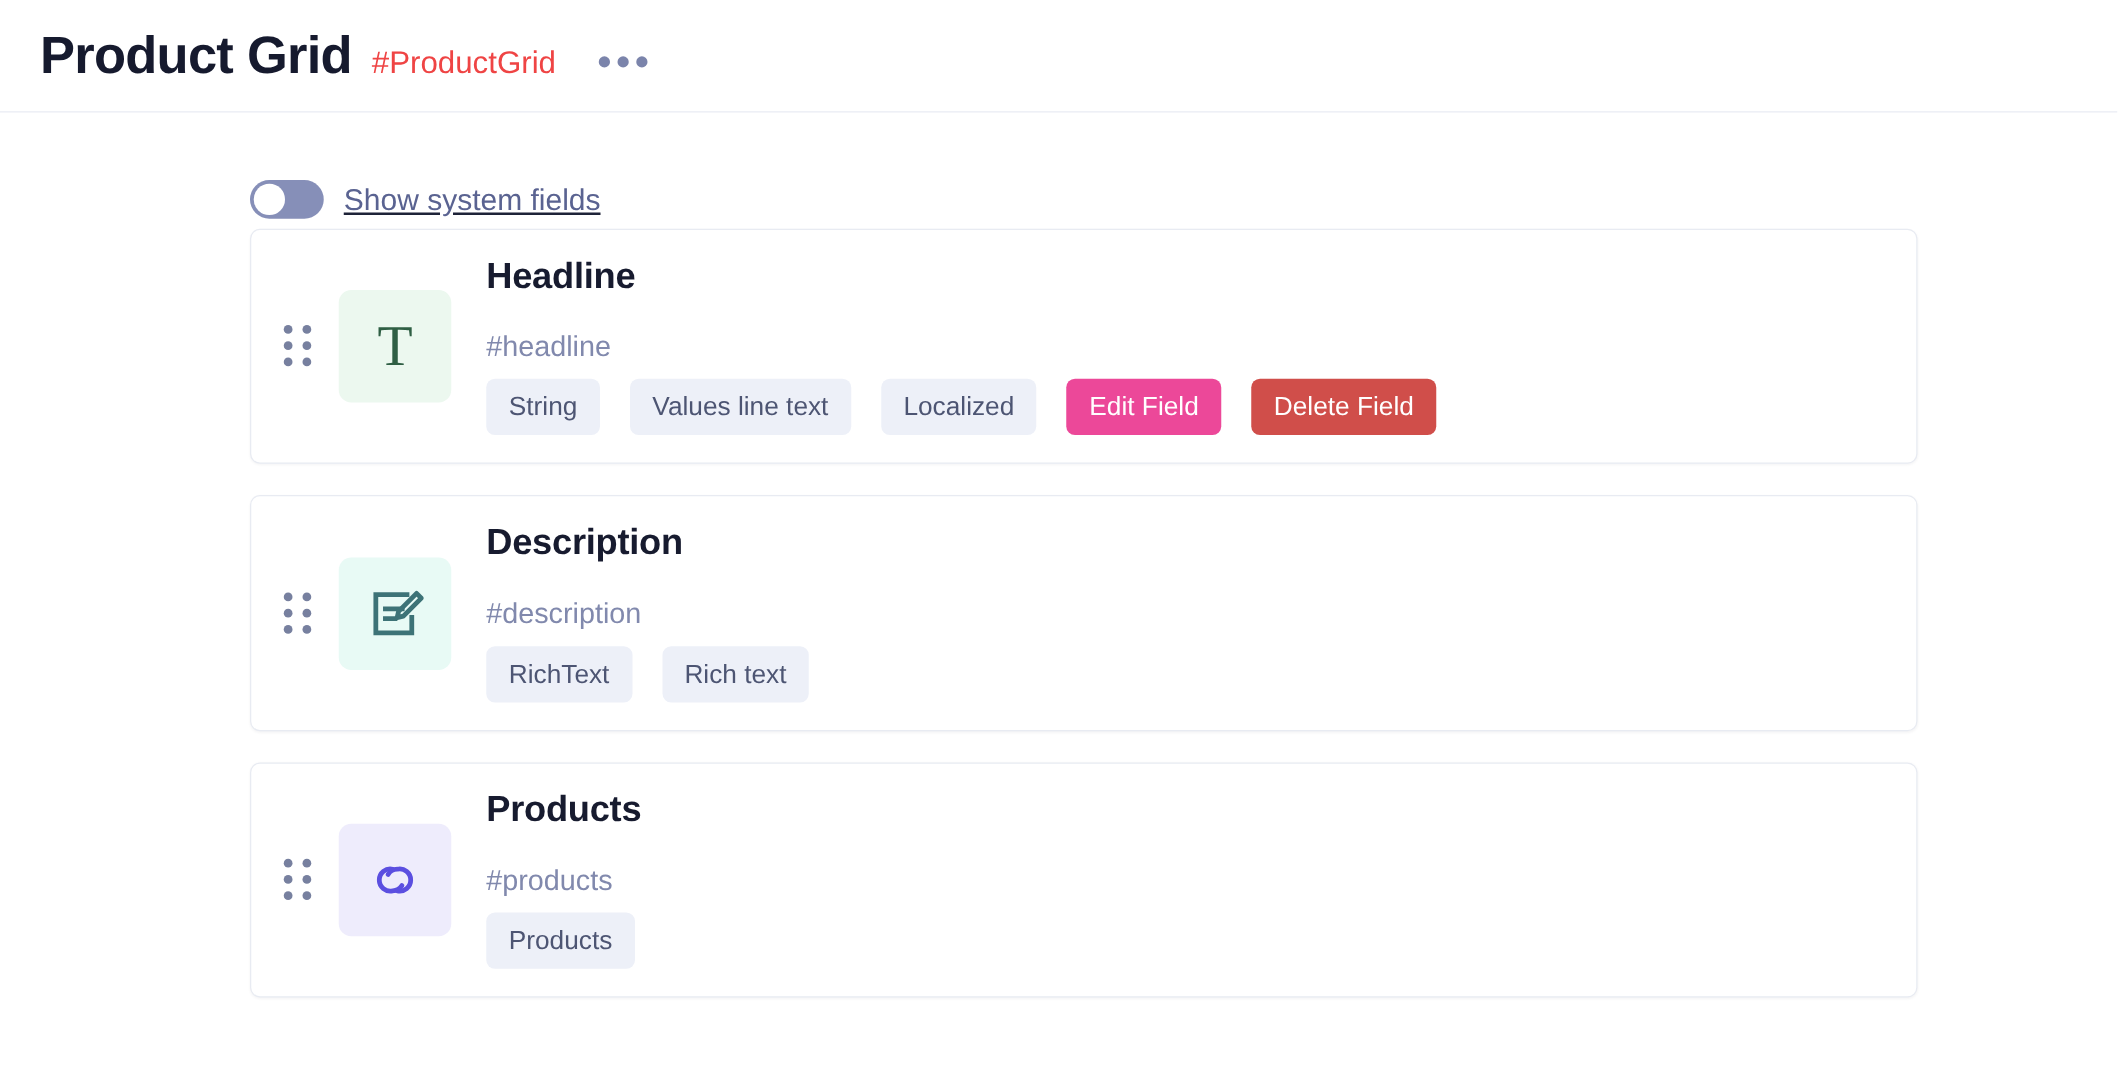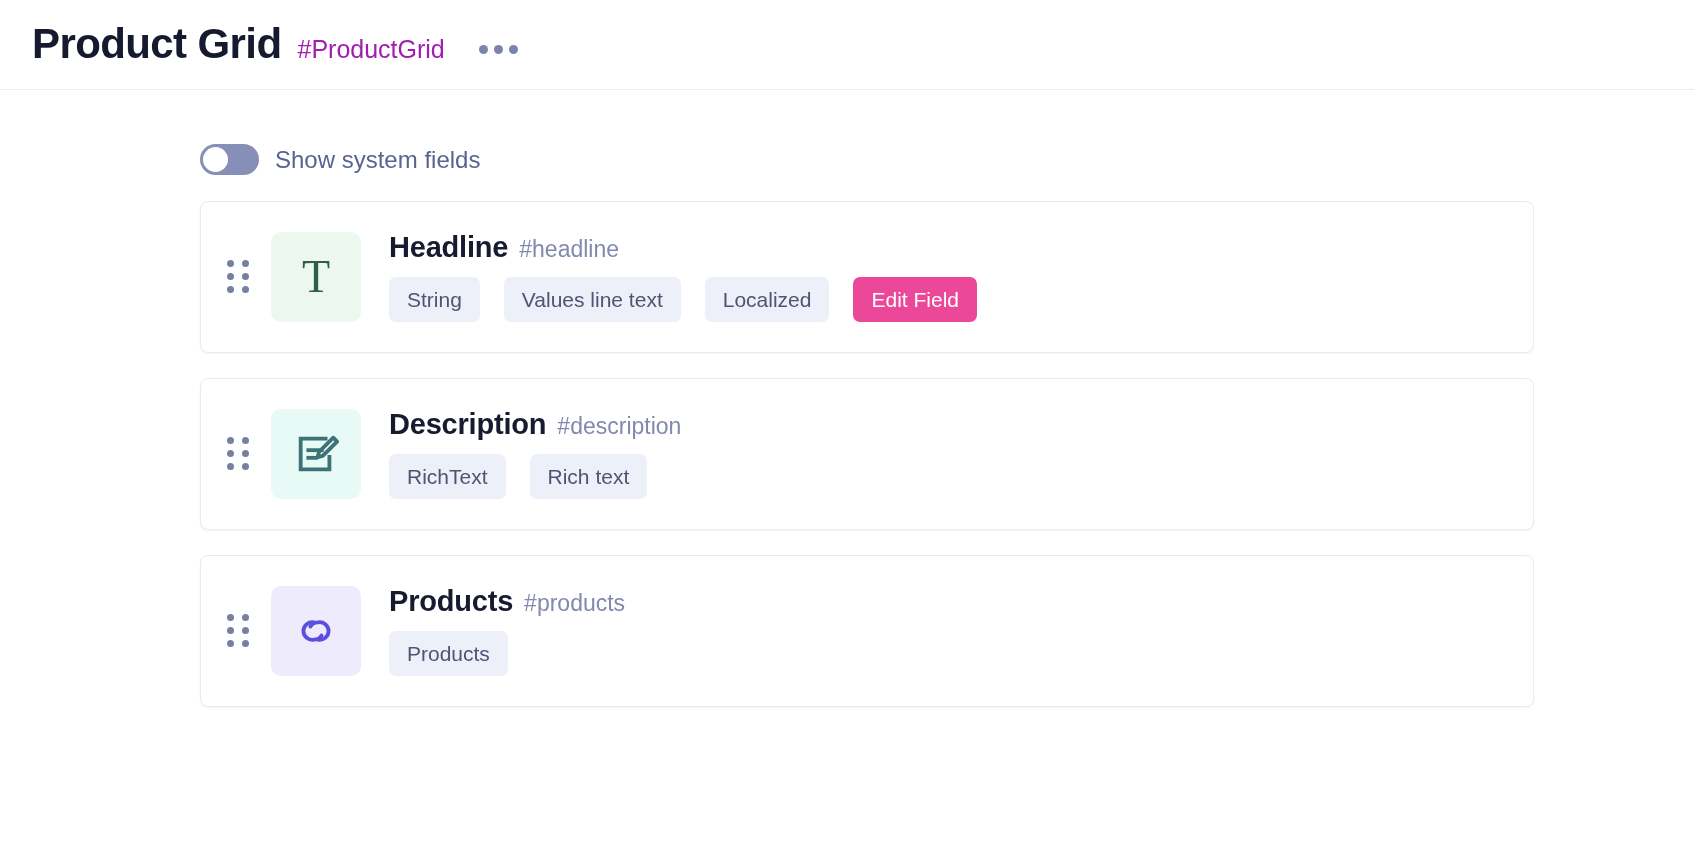--- a/index.html
+++ b/index.html
@@ -32,21 +32,21 @@
   }
   .page-title {
     font-size: 42px;
     font-weight: bold;
     letter-spacing: -0.6px;
     color: #161a2e;
     line-height: 1;
   }
   .page-slug {
     font-size: 25px;
-    color: #a21caf;
+    color: #ef4444;
     font-weight: normal;
     line-height: 1;
   }
   .more-menu {
     display: flex;
     align-items: center;
     gap: 6px;
     margin-left: 14px;
     padding: 8px 4px;
     cursor: pointer;
@@ -66,24 +66,25 @@
     padding: 0 32px;
   }
   .inner {
     margin-left: 168px;
     margin-right: 128px;
   }
 
   
   .toggle-row {
     display: flex;
-    align-items: center;
+    align-items: flex-end;
     gap: 16px;
     margin-top: 54px;
-    margin-bottom: 26px;
+    margin-bottom: 8px;
+    text-decoration: underline;
   }
   .switch {
     width: 59px;
     height: 31px;
     border-radius: 16px;
     background: #868fb8;
     position: relative;
     cursor: pointer;
     flex: none;
   }
@@ -149,22 +150,23 @@
     color: #2f5f44;
     font-family: "Liberation Serif", serif;
     font-weight: normal;
     line-height: 1;
   }
 
   .field-body { flex: 1; min-width: 0; }
   .field-name-row {
     display: flex;
     align-items: baseline;
-    gap: 11px;
+    gap: 27px;
     margin-bottom: 13px;
+    flex-direction: column;
   }
   .field-name {
     font-size: 29px;
     font-weight: bold;
     color: #171b2f;
     letter-spacing: -0.2px;
     line-height: 1.1;
   }
   .field-slug {
     font-size: 23px;
@@ -242,20 +244,21 @@
     <div class="field-body">
       <div class="field-name-row">
         <span class="field-name">Headline</span>
         <span class="field-slug">#headline</span>
       </div>
       <div class="chips">
               <span class="chip">String</span>
               <span class="chip">Values line text</span>
               <span class="chip">Localized</span>
               <button class="btn primary">Edit Field</button>
+              <button class="btn danger">Delete Field</button>
             </div>
     </div>
   </div>
 
   <div class="card">
     <span class="drag-handle">
       <i></i>
             <i></i>
       <i></i>
             <i></i>

